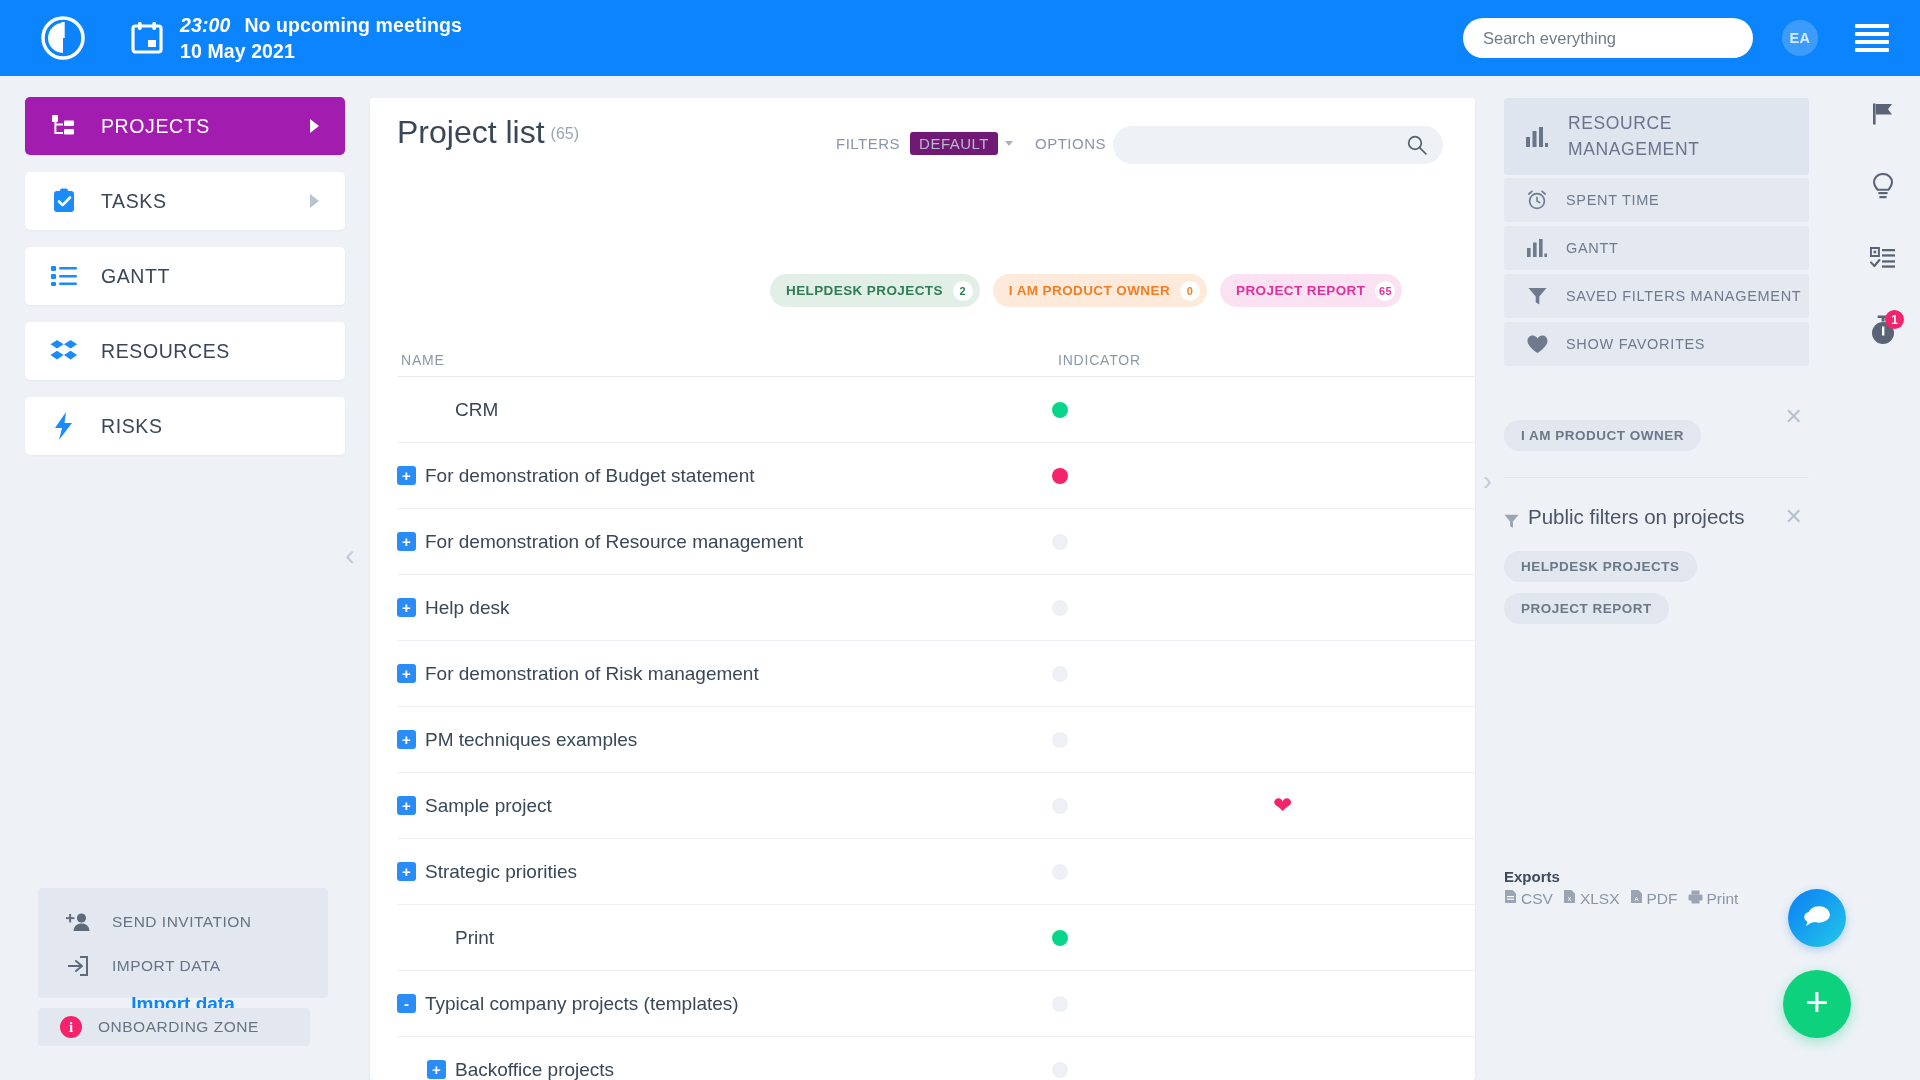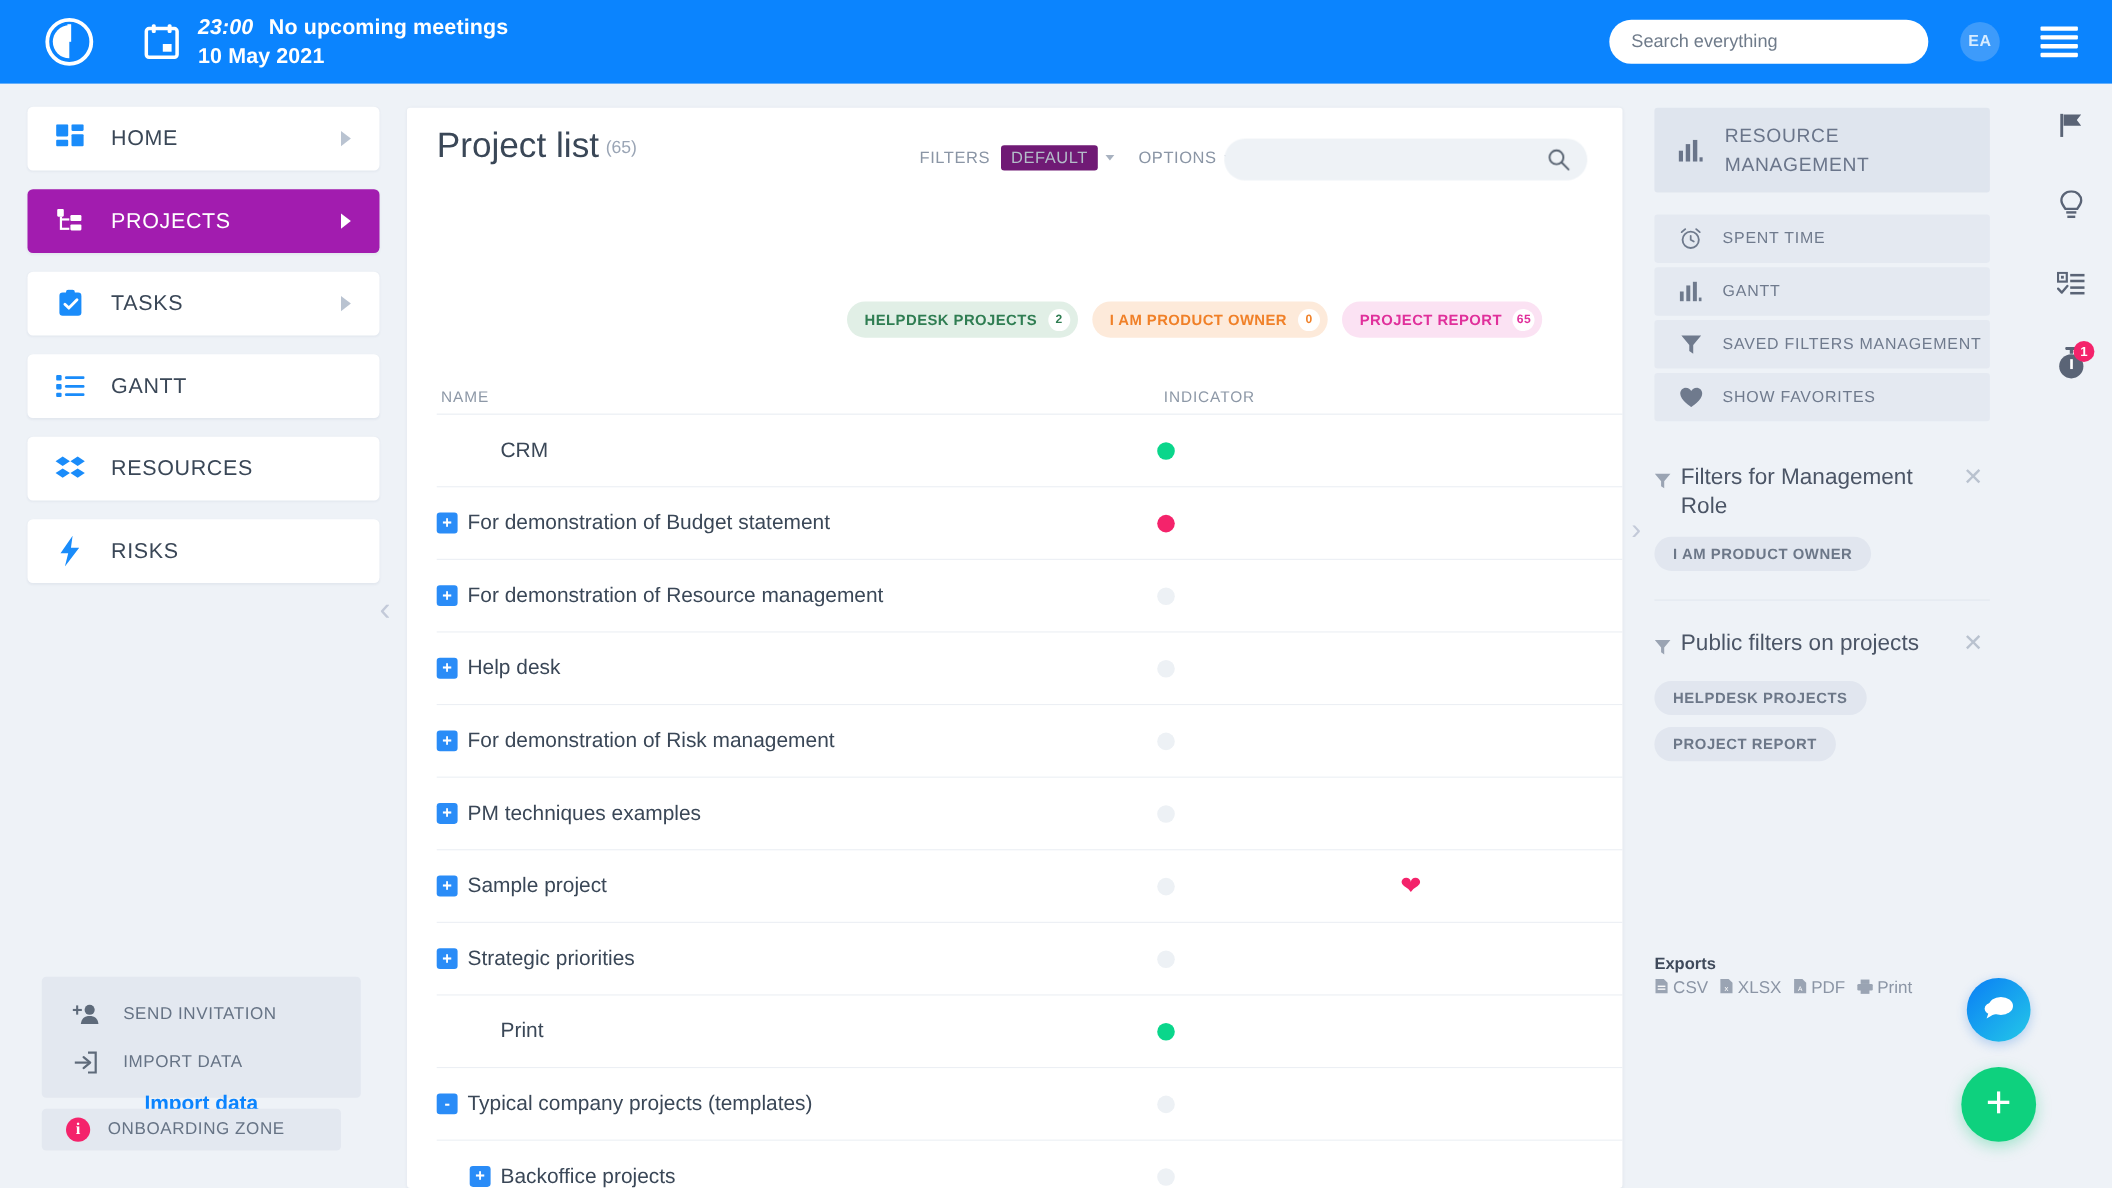--- a/index.html
+++ b/index.html
@@ -173,21 +173,21 @@
   .row-title { font-size: 19px; color:#3a4757; margin-left: 9px; }
   .indicator {
     position:absolute; left: 655px; width: 16px; height: 16px; border-radius:50%;
   }
   .fav-heart { position:absolute; left: 876px; font-size: 23px; color:#f4236b; line-height:1; }
 
   
   .rightpanel { position:absolute; left: 1504px; top: 98px; width: 305px; }
   .rp-head {
     background:#dfe5ee; border-radius:3px; height: 77px;
-    display:flex; align-items:center; cursor:pointer; margin-bottom: 20px;
+    display:flex; align-items:center; cursor:pointer; margin-bottom: 3px;
   }
   .rp-head .ico { width: 34px; margin-left: 16px; display:flex; align-items:center; justify-content:center;}
   .rp-head .txt { margin-left: 14px; font-size: 17.5px; color:#6a758a; letter-spacing:.6px; line-height:1.45; }
   .rp-item {
     background:#e4e9f1; border-radius:3px; height: 44px;
     display:flex; align-items:center; cursor:pointer; margin-bottom: 4px;
   }
   .rp-item .ico { width: 30px; margin-left: 18px; display:flex; align-items:center; justify-content:center;}
   .rp-item .txt { margin-left: 14px; font-size: 14.5px; color:#6f7a8d; letter-spacing:.7px; }
 
@@ -275,32 +275,20 @@
   <div class="burger">
     <span></span>
       <span></span>
       <span></span>
       <span></span>
   </div>
 </div>
 
 <div class="leftnav">
 
-  <div class="nav-item">
-    <span class="nav-icon">
-      <svg width="26" height="26" viewBox="0 0 26 26">
-        <rect x="0" y="0" width="11" height="11" rx="1" fill="#1a8cfa"></rect>
-        <rect x="14" y="0" width="11" height="6" rx="1" fill="#1a8cfa"></rect>
-        <rect x="0" y="14" width="11" height="6" rx="1" fill="#1a8cfa"></rect>
-        <rect x="14" y="9" width="11" height="11" rx="1" fill="#1a8cfa"></rect>
-      </svg>
-    </span>
-    <span class="nav-label">HOME</span>
-    <span class="nav-arrow"></span>
-  </div>
 
   <div class="nav-item active">
     <span class="nav-icon">
       <svg width="26" height="26" viewBox="0 0 26 26">
         <rect x="1" y="2" width="6" height="7" rx="1" fill="#fff"></rect>
         <rect x="3.4" y="9" width="2" height="12" fill="#fff"></rect>
         <rect x="5" y="10.5" width="7" height="2" fill="#fff"></rect>
         <rect x="5" y="19" width="7" height="2" fill="#fff"></rect>
         <rect x="13" y="7.5" width="10" height="5.5" rx="1" fill="#fff"></rect>
         <rect x="13" y="16" width="10" height="5.5" rx="1" fill="#fff"></rect>
@@ -572,28 +560,20 @@
   <div class="rp-item">
     <span class="ico">
       <svg width="21" height="19" viewBox="0 0 21 19">
         <path d="M10.5 18 C10.5 18 0.5 11.6 0.5 5.9 C0.5 2.6 3 0.6 5.6 0.6 C7.8 0.6 9.6 2.1 10.5 3.5 C11.4 2.1 13.2 0.6 15.4 0.6 C18 0.6 20.5 2.6 20.5 5.9 C20.5 11.6 10.5 18 10.5 18 Z" fill="#6f7a8d"></path>
       </svg>
     </span>
     <span class="txt">SHOW FAVORITES</span>
   </div>
 
   <div class="rp-section">
-    <div class="rp-sec-title">
-      <span style="flex:0 0 auto;margin-top:5px;">
-        <svg width="15" height="15" viewBox="0 0 19 19">
-            <path d="M0.5 1 H18.5 L11.3 9.6 V17.6 L7.7 15.2 V9.6 Z" fill="#9aa4b3"></path>
-          </svg>
-      </span>
-      <span>Filters for Management Role</span>
-    </div>
     <span class="rp-sec-close">✕</span>
     <div class="rp-pill">I AM PRODUCT OWNER</div>
     <div class="rp-divider"></div>
   </div>
 
   <div class="rp-section" style="margin-top:26px;">
     <div class="rp-sec-title">
       <span style="flex:0 0 auto;margin-top:5px;">
         <svg width="15" height="15" viewBox="0 0 19 19">
             <path d="M0.5 1 H18.5 L11.3 9.6 V17.6 L7.7 15.2 V9.6 Z" fill="#9aa4b3"></path>

